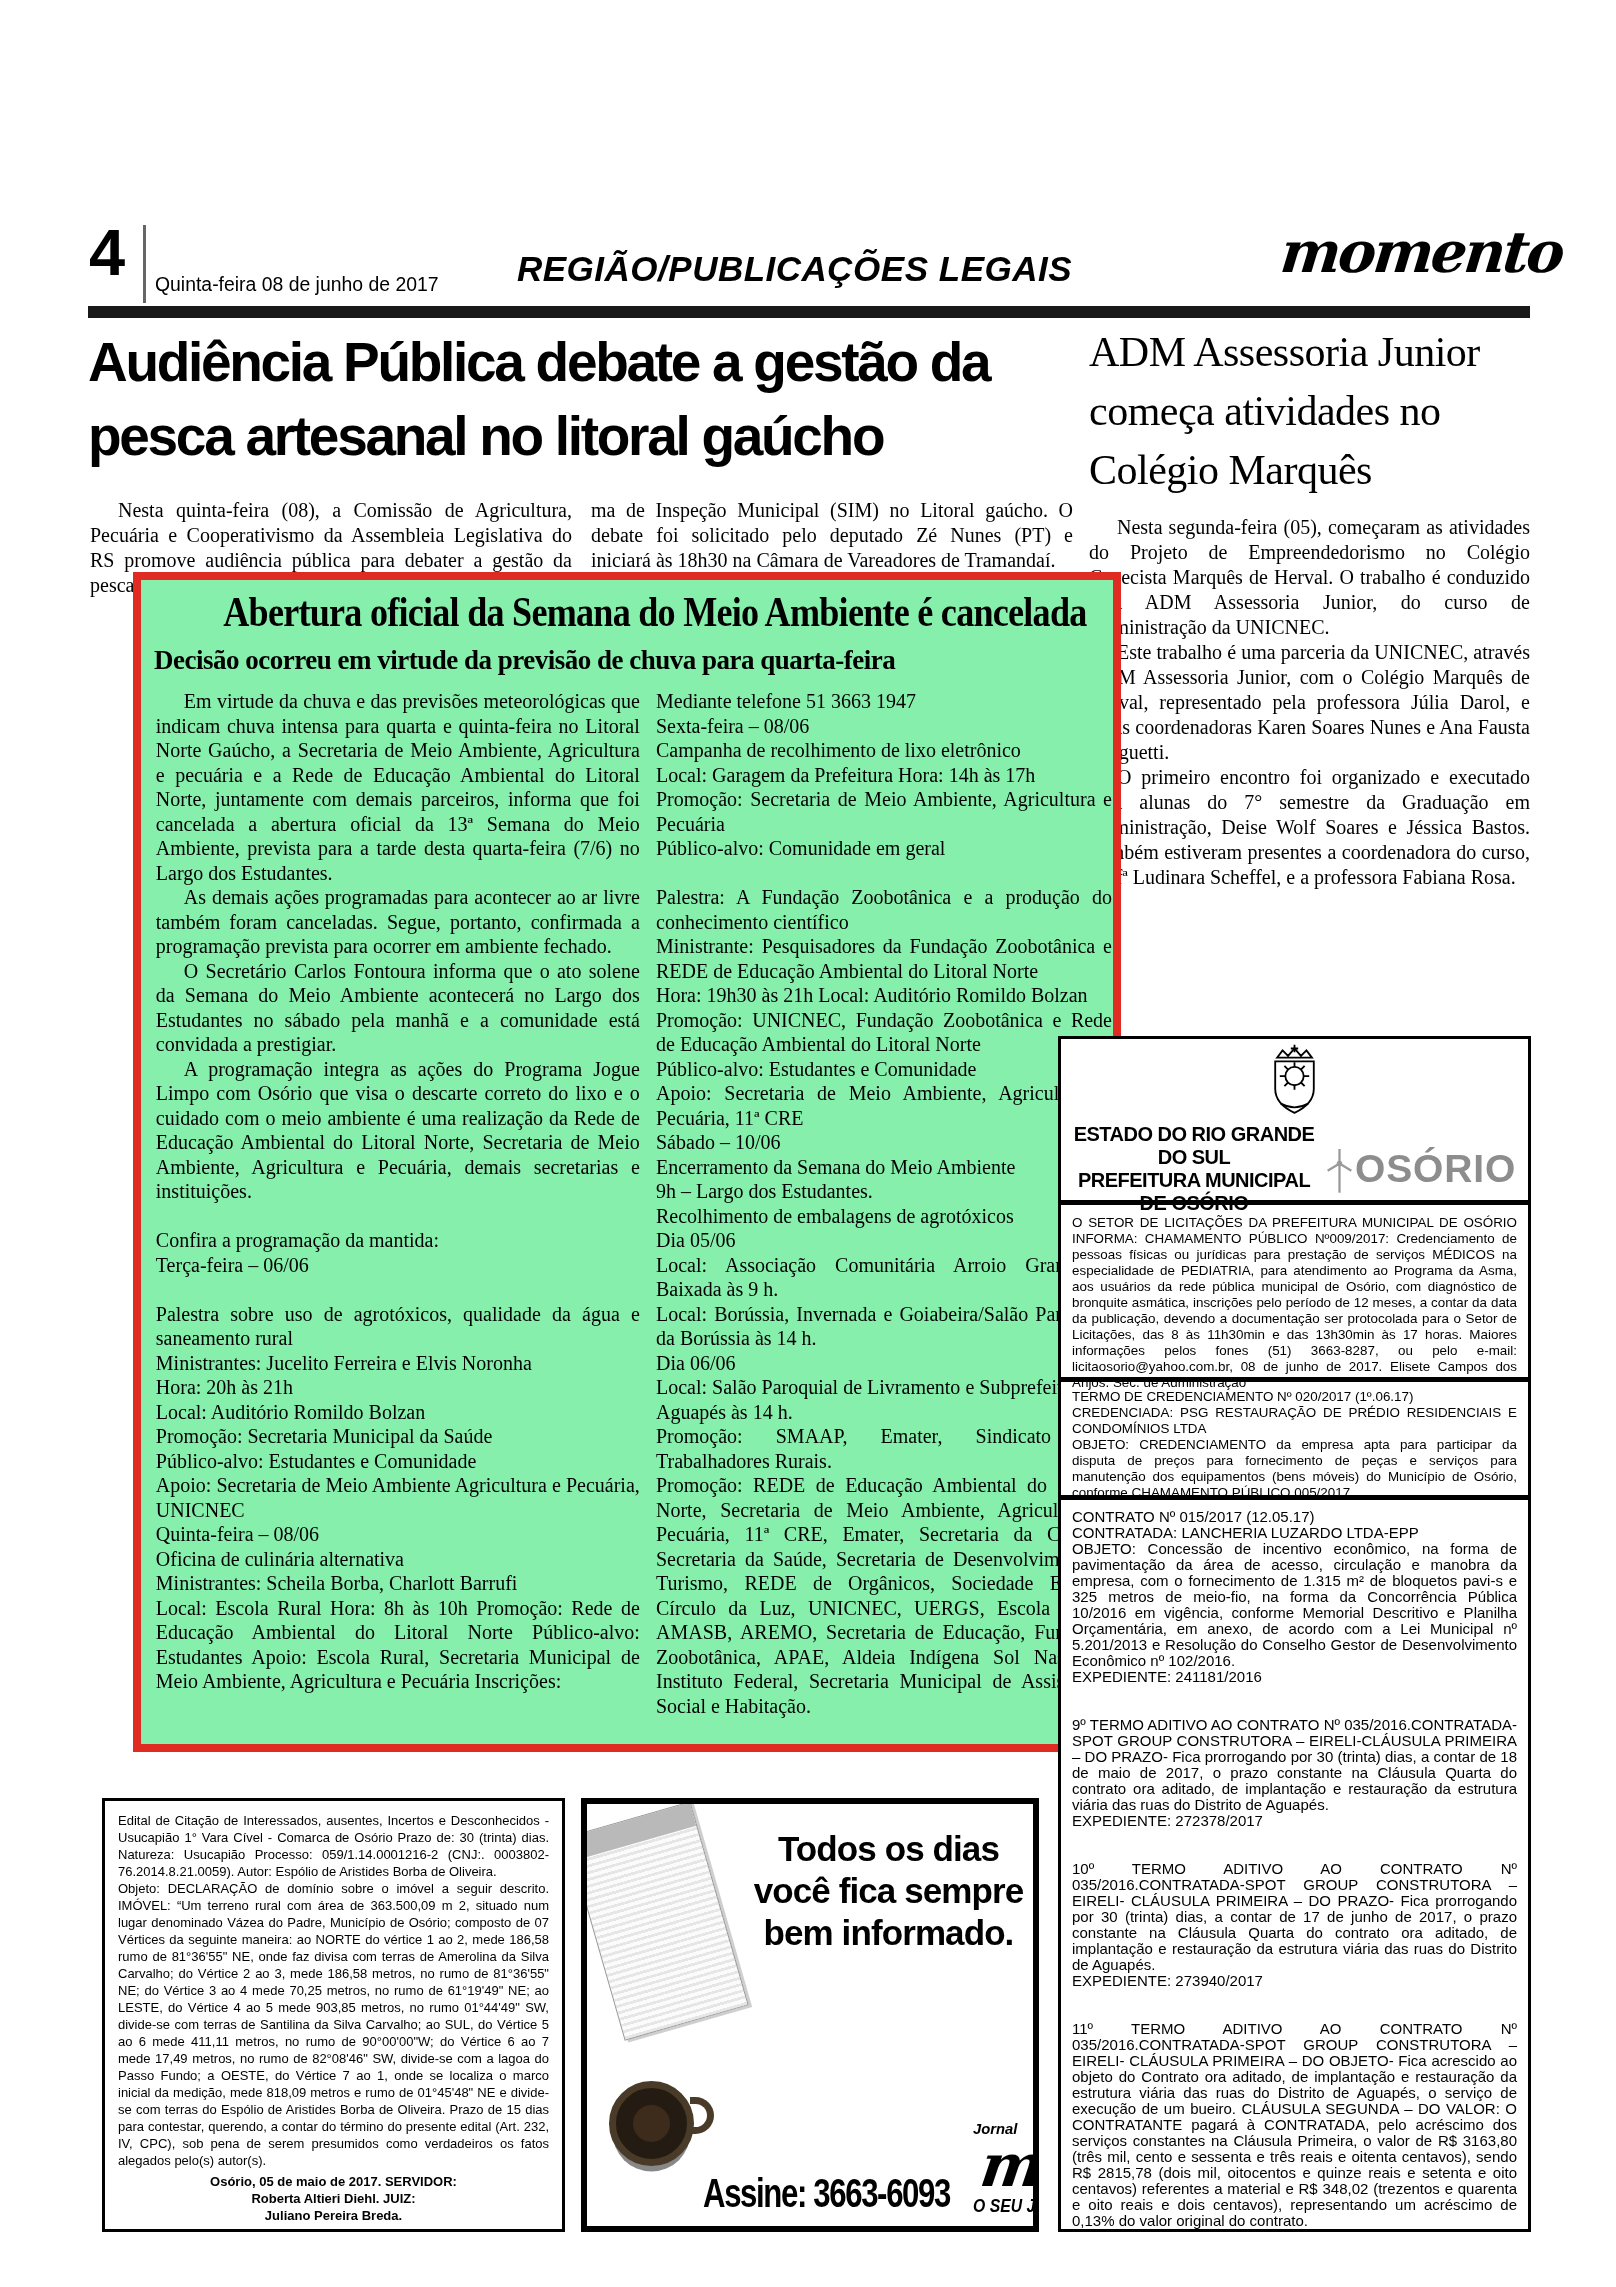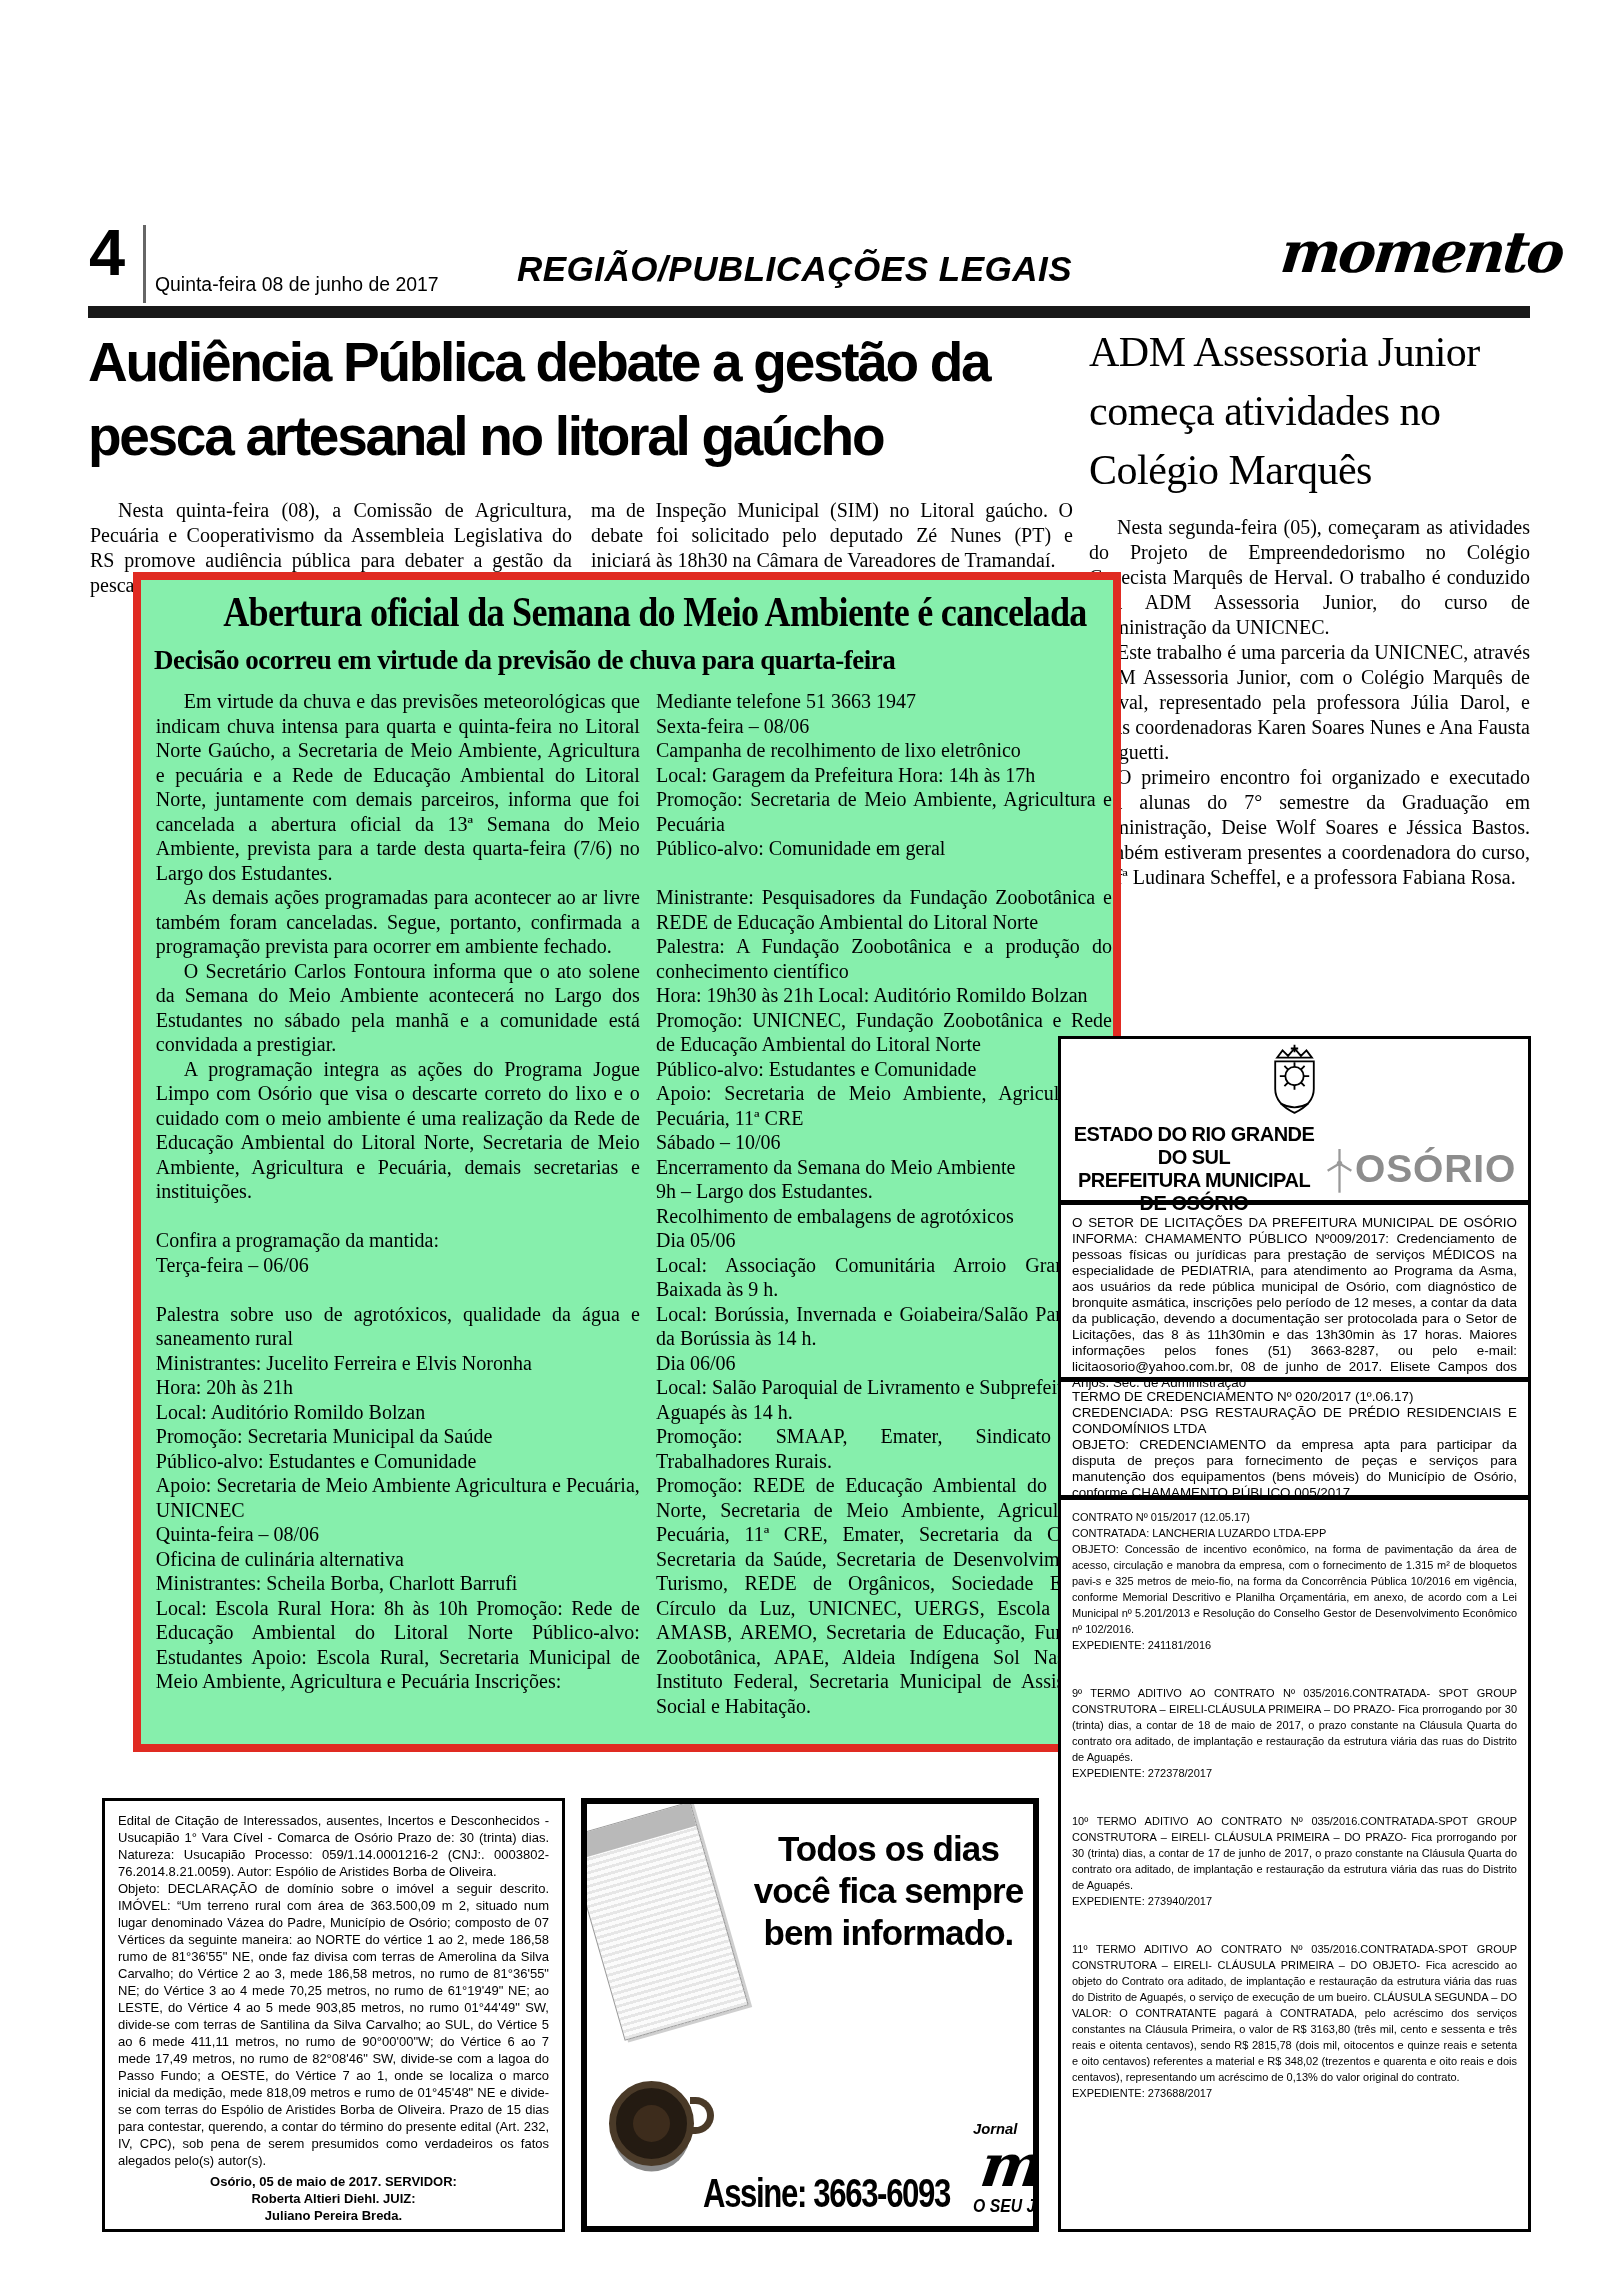--- a/index.html
+++ b/index.html
@@ -66,21 +66,21 @@
   
   .pref { position:absolute; left:1058px; top:1036px; width:473px; height:1196px; border:3.7px solid #000; display:flex; flex-direction:column; background:#fff; font-family:"Liberation Sans",sans-serif; overflow:hidden; }
   .pref-head { height:166px; border-bottom:5.5px solid #000; padding-top:3.7px; }
   .coat { display:block; margin:0 auto; }
   .pref-row { display:flex; align-items:center; padding:0 7.4px; margin-top:1.8px; }
   .pref-title { flex:1.25; text-align:center; font-weight:bold; font-size:20px; line-height:23px; letter-spacing:-0.5px; }
   .city-logo { flex:1; display:flex; align-items:center; justify-content:center; color:var(--gray-logo,#8d8d8d); }
   .city-logo .city-name { font-weight:bold; font-size:39px; letter-spacing:0.9px; }
   .pref-s2 { height:177px; border-bottom:5.5px solid #000; padding:10px 11px; font-size:13.4px; line-height:16px; }
   .pref-s3 { height:118px; border-bottom:5.5px solid #000; padding:7.4px 11px; font-size:13.4px; line-height:16px; }
-  .pref-s4 { flex:1; padding:9.2px 11px; font-size:11px; line-height:16px; overflow:hidden; }
+  .pref-s4 { flex:1; padding:9.2px 11px; font-size:15px; line-height:16px; overflow:hidden; }
   .pf-p { text-align:justify; }
   .pf-l { text-align:justify; min-height:16px; }
   .pf-b { text-align:justify; min-height:16px; }
 </style>
 </head>
 <body>
 
 <div class="page">
 
   <div class="pageno">4</div>
@@ -144,22 +144,22 @@
     </div>
     <div class="rb-col rb-right">
 
     <div class="sl">Mediante telefone 51 3663 1947</div>
         <div class="sl">Sexta-feira – 08/06</div>
         <div class="sl">Campanha de recolhimento de lixo eletrônico</div>
         <div class="sl">Local: Garagem da Prefeitura Hora: 14h às 17h</div>
         <div class="sl">Promoção: Secretaria de Meio Ambiente, Agricultura e Pecuária</div>
         <div class="sl">Público-alvo: Comunidade em geral</div>
         <div class="sl"></div>
+        <div class="sl">Palestra: A Fundação Zoobotânica e a produção do conhecimento científico</div>
         <div class="sl">Ministrante: Pesquisadores da Fundação Zoobotânica e REDE de Educação Ambiental do Litoral Norte</div>
-        <div class="sl">Palestra: A Fundação Zoobotânica e a produção do conhecimento científico</div>
         <div class="sl">Hora: 19h30 às 21h Local: Auditório Romildo Bolzan</div>
         <div class="sl">Promoção: UNICNEC, Fundação Zoobotânica e Rede de Educação Ambiental do Litoral Norte</div>
         <div class="sl">Público-alvo: Estudantes e Comunidade</div>
         <div class="sl">Apoio: Secretaria de Meio Ambiente, Agricultura e Pecuária, 11ª CRE</div>
         <div class="sl">Sábado – 10/06</div>
         <div class="sl">Encerramento da Semana do Meio Ambiente</div>
         <div class="sl">9h – Largo dos Estudantes.</div>
         <div class="sl">Recolhimento de embalagens de agrotóxicos</div>
         <div class="sl">Dia 05/06</div>
         <div class="sl">Local: Associação Comunitária Arroio Grande e Baixada às 9 h.</div>

